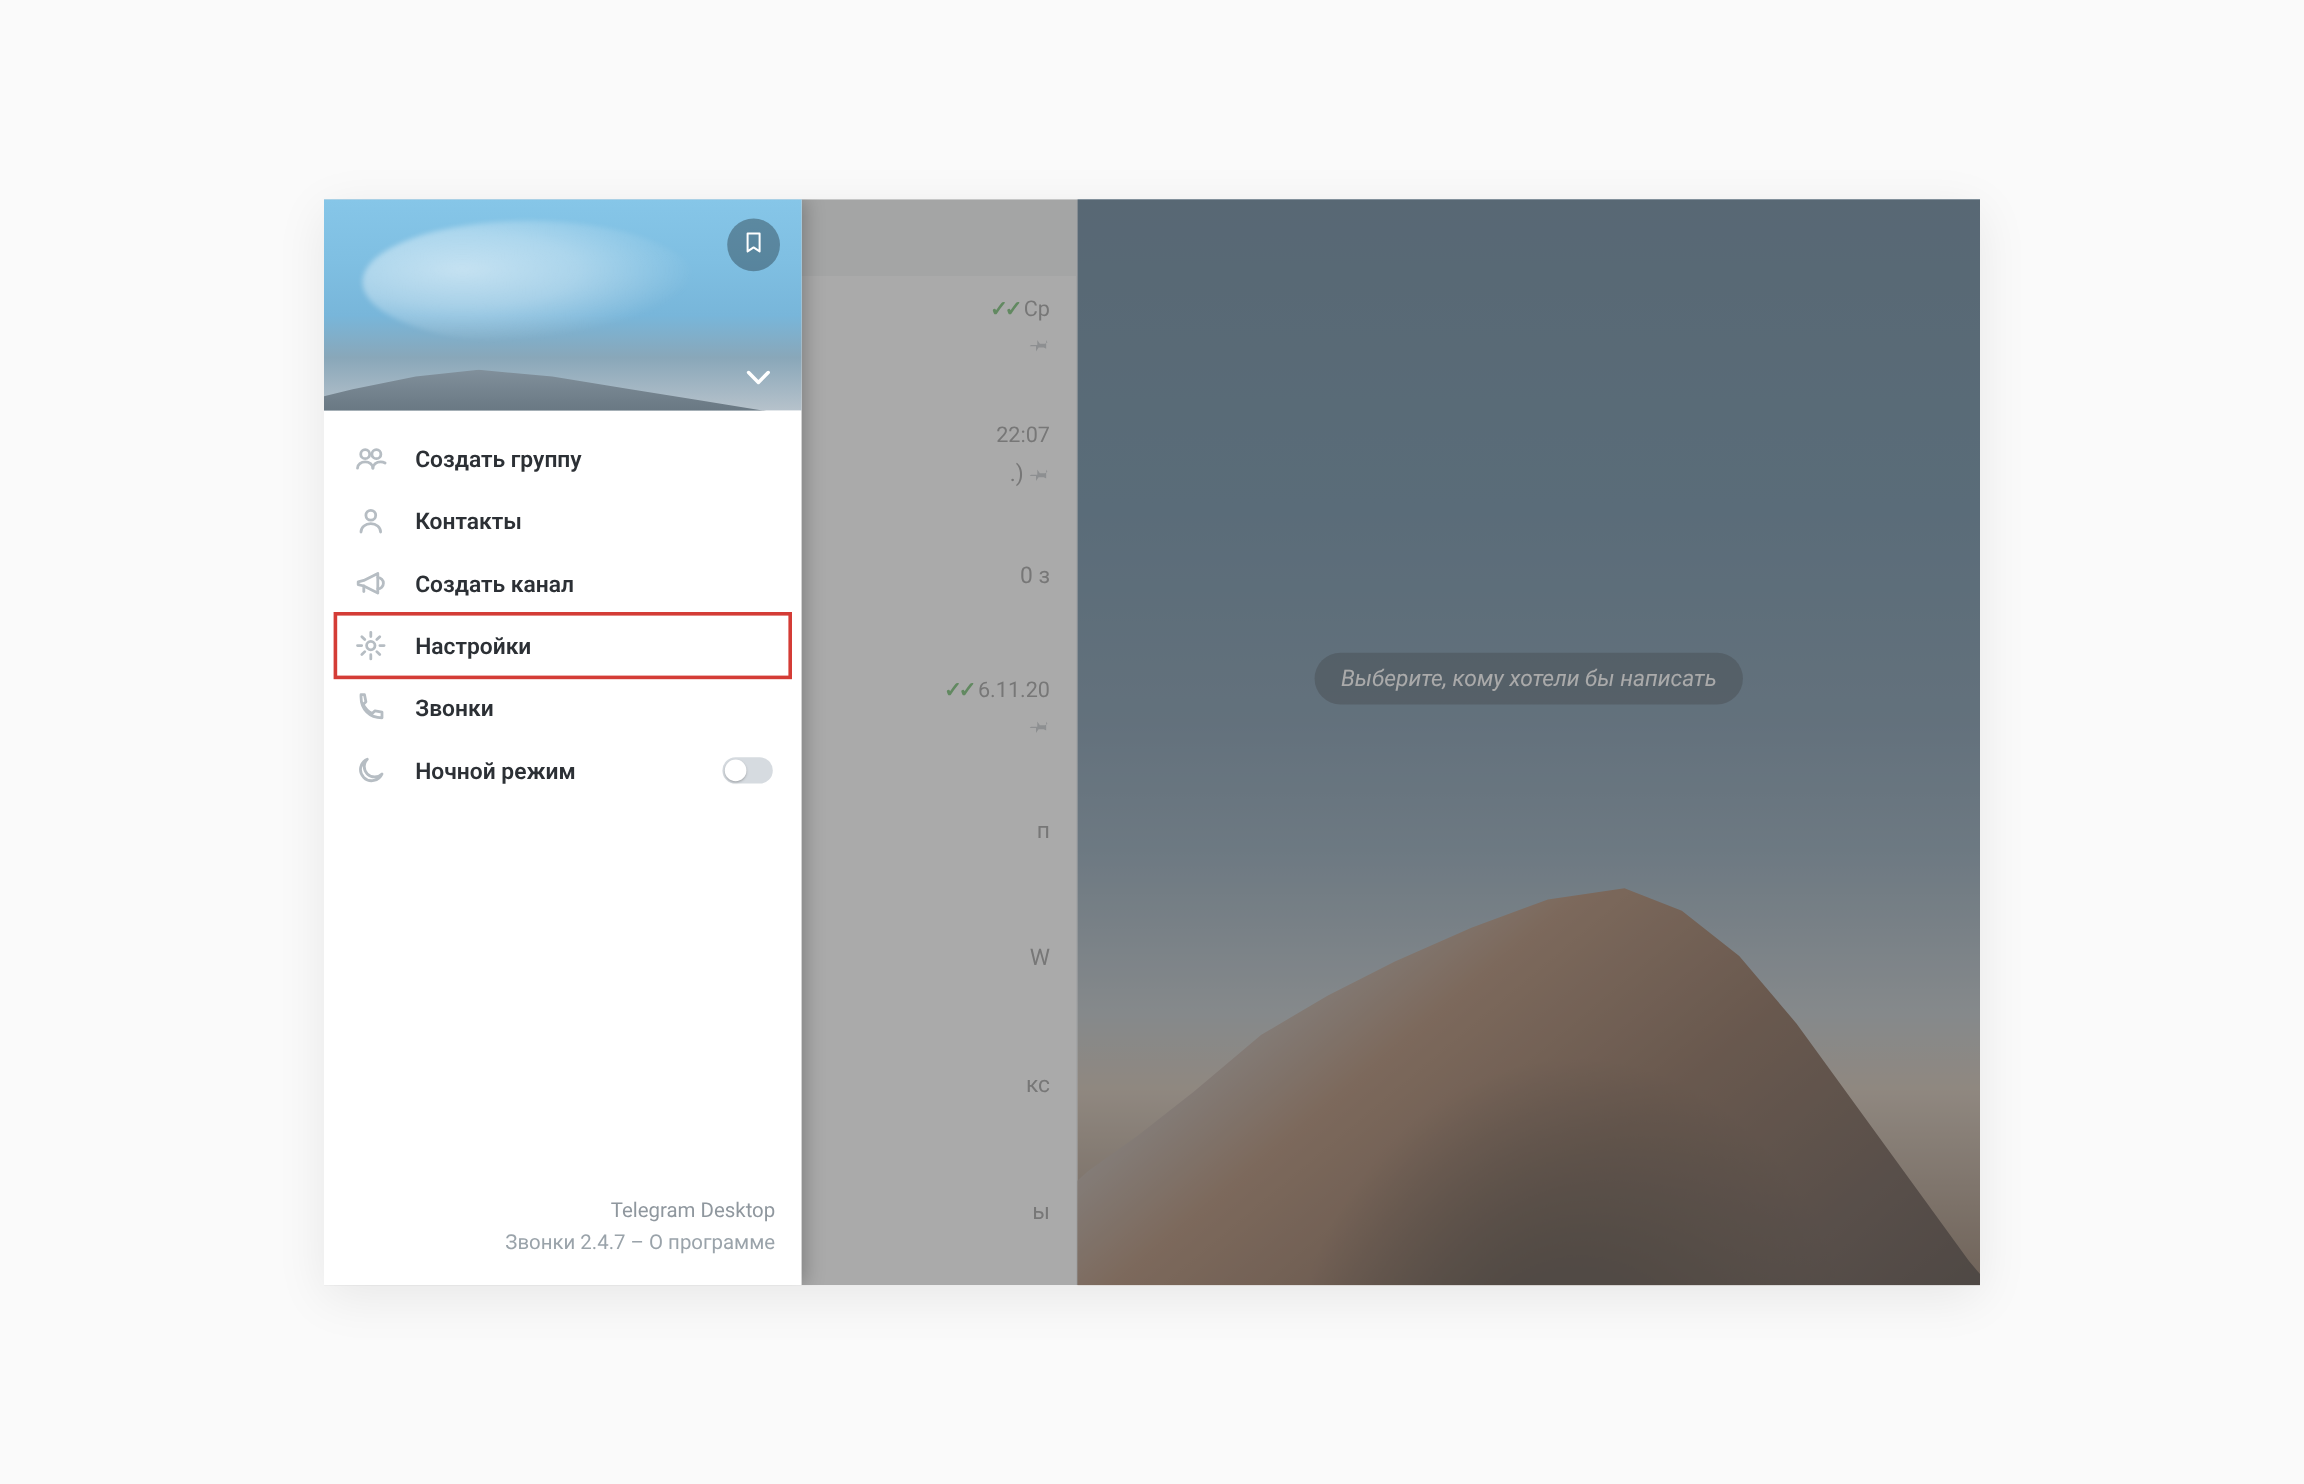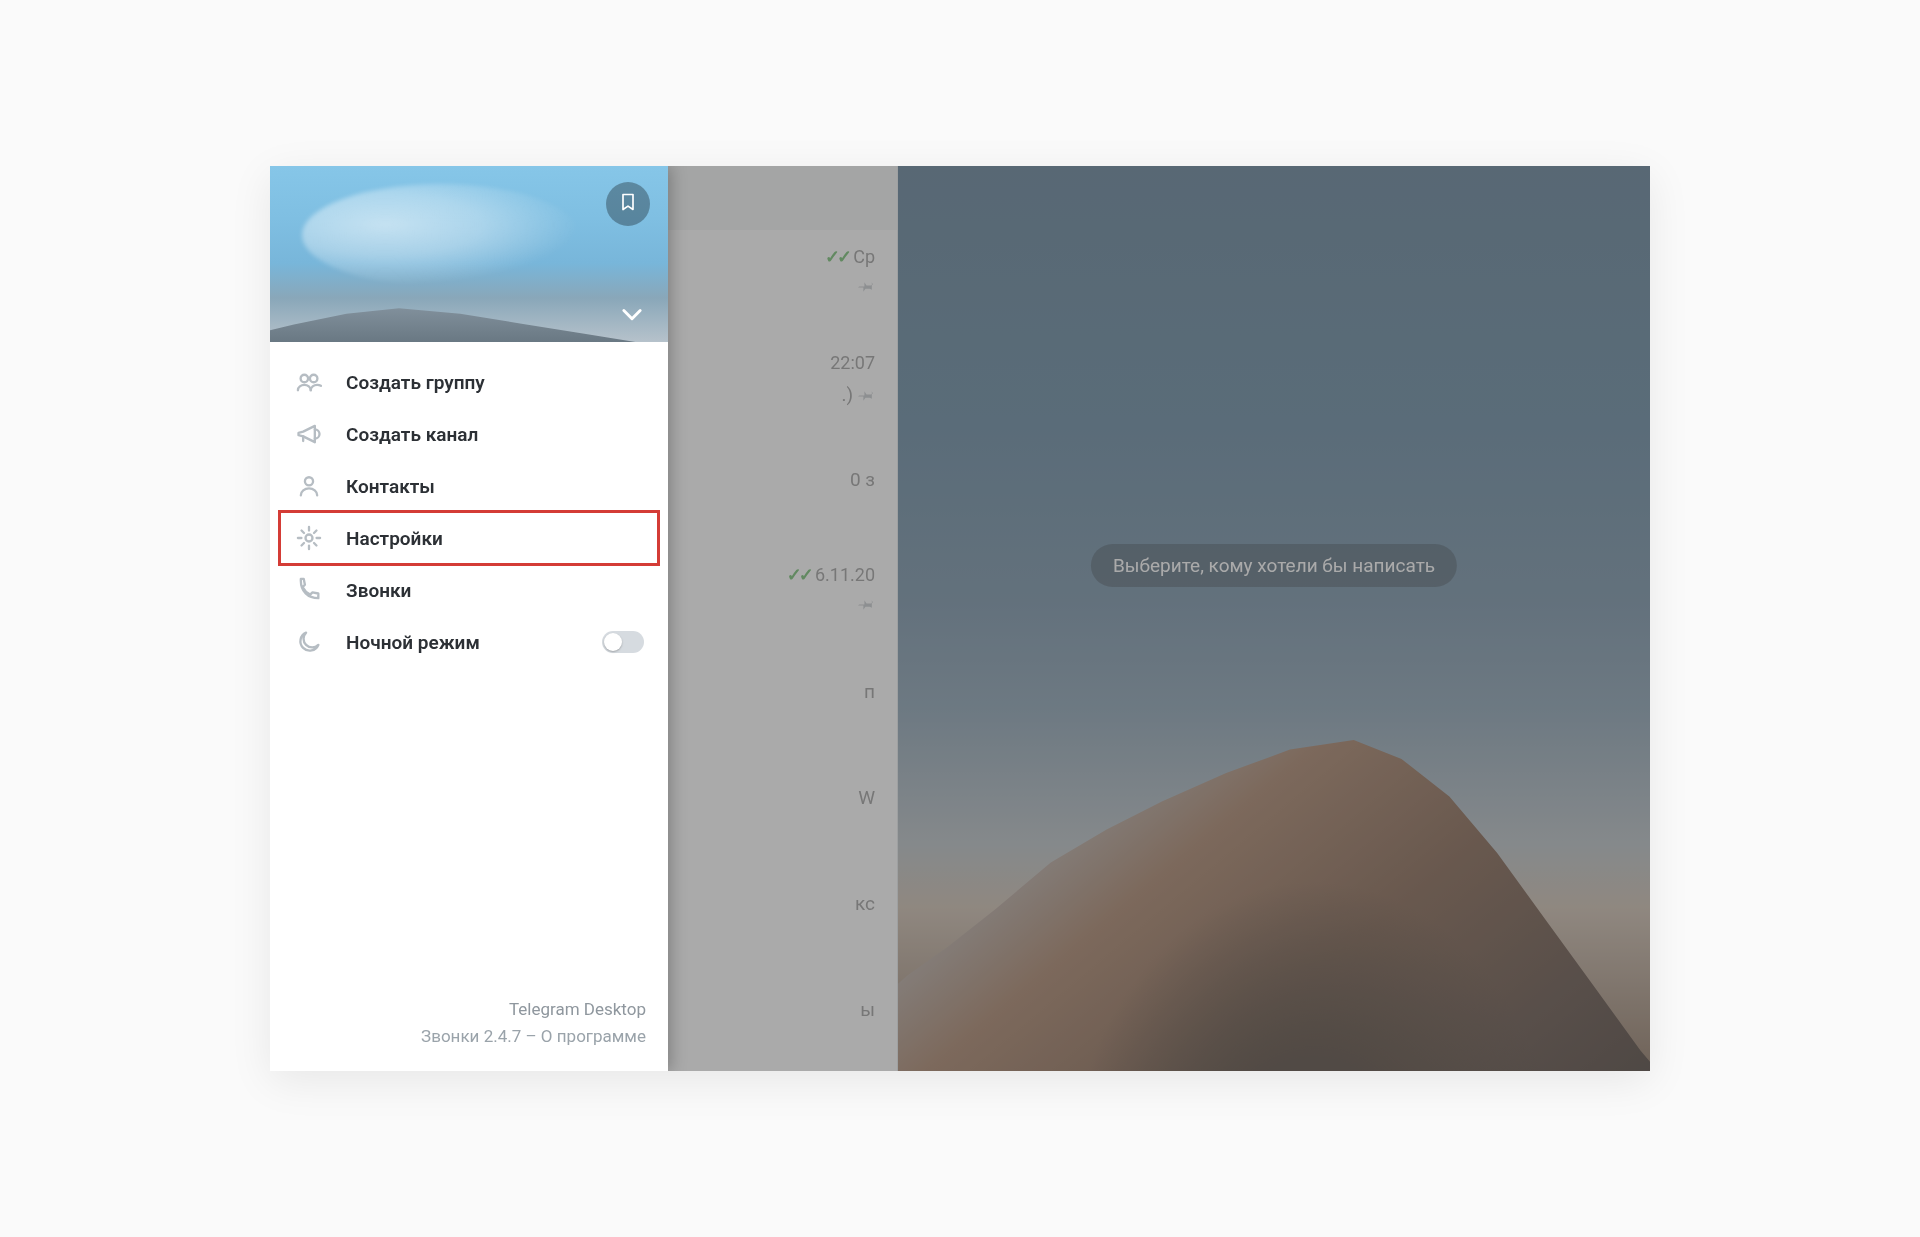--- a/index.html
+++ b/index.html
@@ -34,20 +34,21 @@
   .chat-time{font-size:18px;color:var(--chat-dim-text);display:flex;align-items:center;gap:4px;}
   .ticks{color:var(--check-green);font-weight:700;letter-spacing:-3px;font-size:18px;}
   .pin{color:#bfc4c8;}
   .pin svg{width:18px;height:18px;display:block;}
   .chat-sub{font-size:19px;color:var(--chat-dim-text);}
 
   .chat-main{
     flex:1;position:relative;
     background:linear-gradient(180deg,#4a6d88 0%,#4e7692 28%,#62819a 48%,#7893a7 60%,#aeb6bb 75%,#c4b3a2 82%,#7d614b 100%);
     overflow:hidden;
+    font-style:italic;
   }
   .chat-main::after{
     content:"";position:absolute;left:-3%;right:-3%;bottom:-4%;height:52%;
     background:
       radial-gradient(ellipse at 55% 120%,#3b2b1f 0%,#3b2b1f 18%,transparent 40%),
       linear-gradient(140deg,#e9eef2 0%,#d8e0e6 10%,#b9c4cc 22%,#9a6f52 42%,#6f4b34 62%,#4a352a 82%,#2e221b 100%);
     clip-path:polygon(0% 78%,4% 72%,9% 66%,15% 58%,22% 48%,29% 41%,36% 35%,44% 29%,52% 24%,60% 22%,66% 26%,72% 34%,78% 46%,84% 60%,90% 74%,96% 88%,100% 96%,100% 100%,0% 100%);
   }
   .chat-main .hint{
     position:absolute;top:378px;left:50%;transform:translateX(-50%);
@@ -236,36 +237,36 @@
               <circle cx="16" cy="9" r="3.2"></circle>
               <path d="M2.5 19c0-2.7 2.6-4.5 5.5-4.5s5.5 1.8 5.5 4.5"></path>
               <path d="M13.5 19c0-2.7 2.6-4.5 5.5-4.5 1.2 0 2.3.3 3.2.8"></path>
             </svg>
           </span>
           <span class="lbl">Создать группу</span>
         </div>
         <div class="menu-item">
           <span class="ico">
             <svg viewBox="0 0 24 24">
+              <circle cx="12" cy="8" r="3.5"></circle>
+              <path d="M5 20c0-3.5 3.2-6 7-6s7 2.5 7 6"></path>
+            </svg>
+          </span>
+          <span class="lbl">Контакты</span>
+        </div>
+        <div class="menu-item">
+          <span class="ico">
+            <svg viewBox="0 0 24 24">
               <path d="M3 11v2l4 1 10 5V5L7 10 3 11z"></path>
               <path d="M7 14v4"></path>
               <path d="M17 8a4 4 0 010 8"></path>
             </svg>
           </span>
           <span class="lbl">Создать канал</span>
         </div>
-        <div class="menu-item">
-          <span class="ico">
-            <svg viewBox="0 0 24 24">
-              <circle cx="12" cy="8" r="3.5"></circle>
-              <path d="M5 20c0-3.5 3.2-6 7-6s7 2.5 7 6"></path>
-            </svg>
-          </span>
-          <span class="lbl">Контакты</span>
-        </div>
         <div class="menu-item highlighted">
           <span class="ico">
             <svg viewBox="0 0 24 24">
               <circle cx="12" cy="12" r="3"></circle>
               <path d="M12 2.5v3M12 18.5v3M21.5 12h-3M5.5 12h-3M18.4 5.6l-2.1 2.1M7.7 16.3l-2.1 2.1M18.4 18.4l-2.1-2.1M7.7 7.7 5.6 5.6"></path>
             </svg>
           </span>
           <span class="lbl">Настройки</span>
         </div>
         <div class="menu-item">

